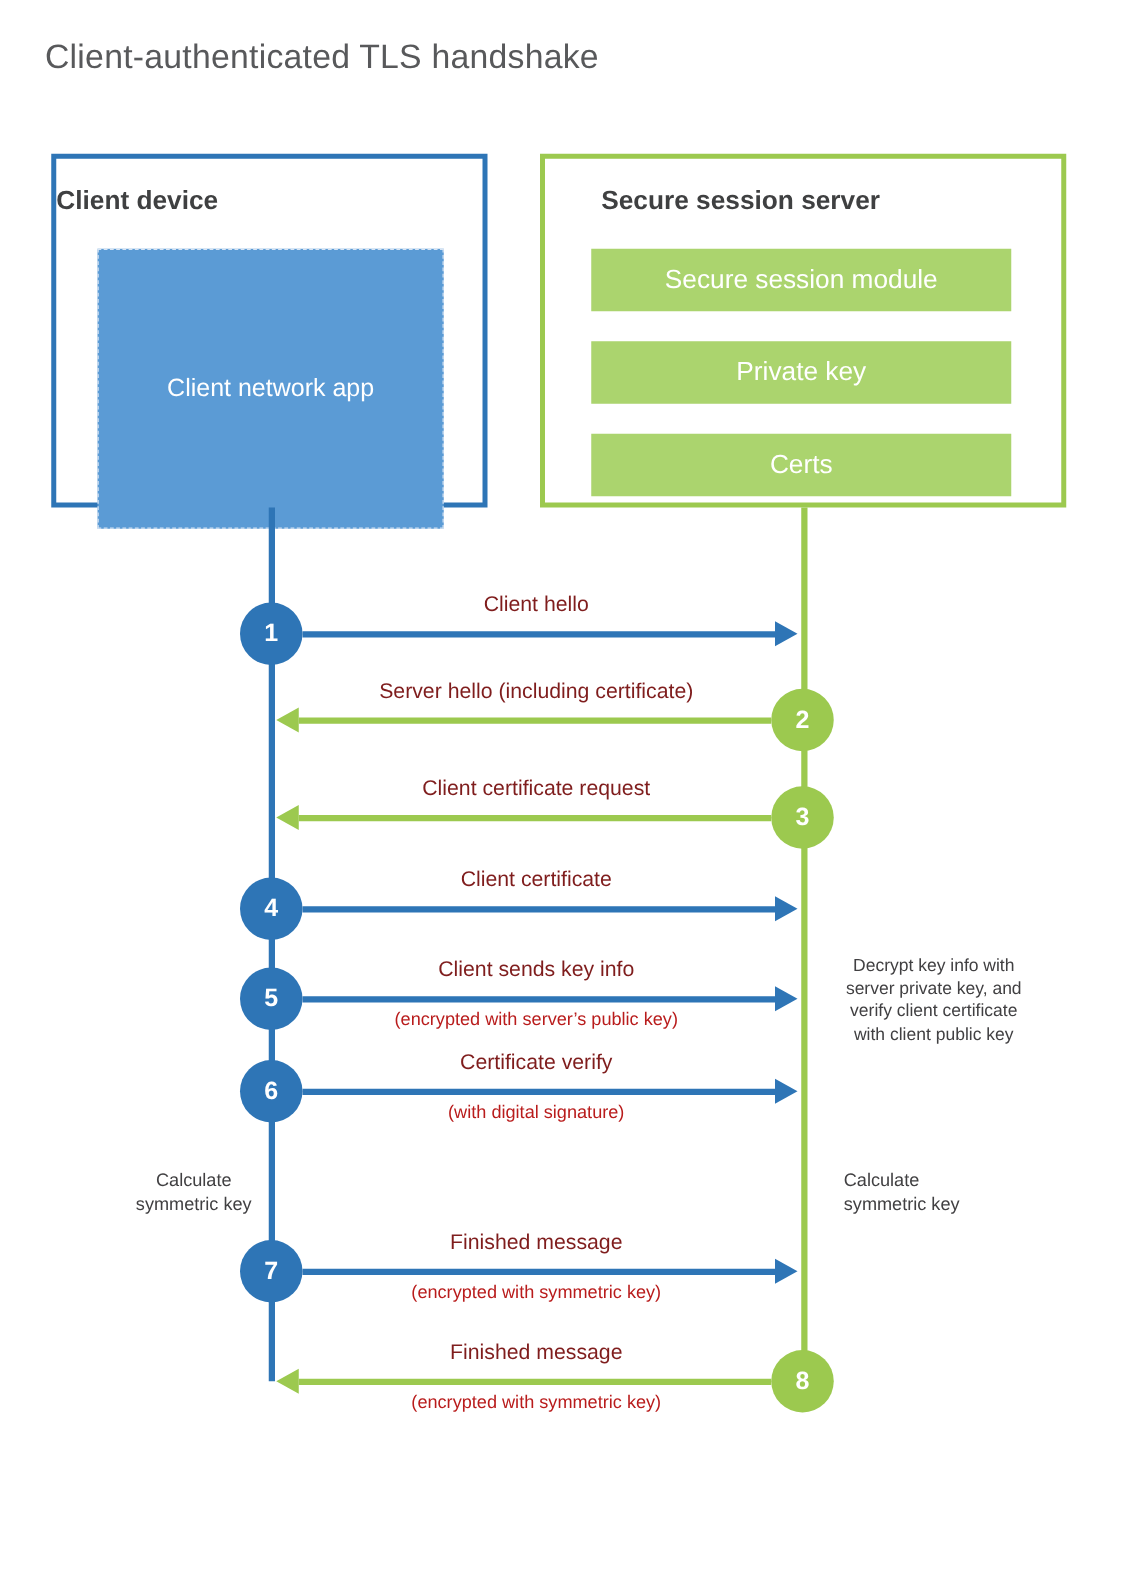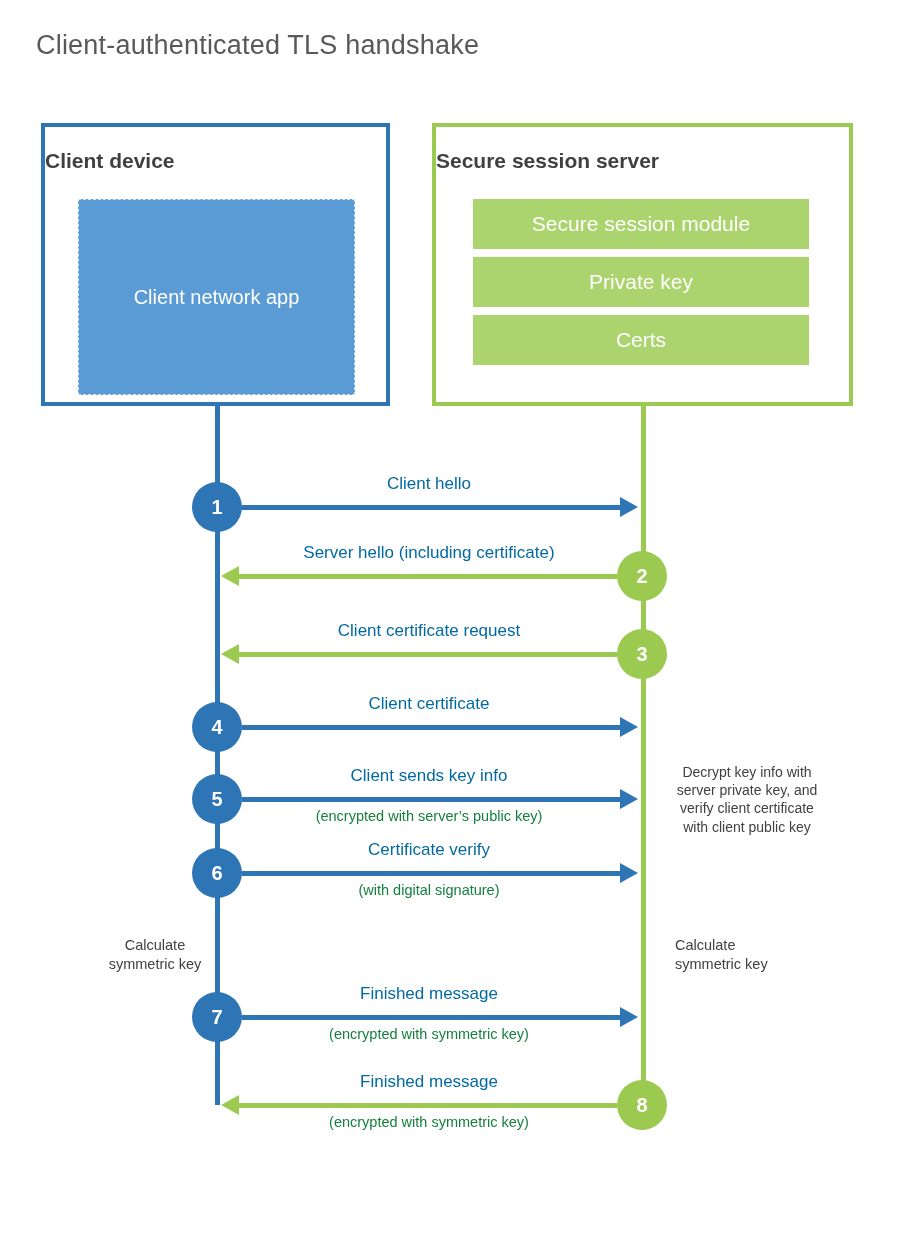--- a/index.html
+++ b/index.html
@@ -4,50 +4,50 @@
 <style>
   html,body{margin:0;padding:0;background:#fff;}
   body{font-family:"Liberation Sans","DejaVu Sans",sans-serif;}
   #canvas{position:relative;width:900px;height:1256px;background:#fff;overflow:hidden;text-decoration:underline;}
 
   .page-title{position:absolute;left:36px;top:30px;font-size:27px;font-weight:300;color:#58595B;letter-spacing:0.2px;}
 
   
   .actor{position:absolute;top:123px;background:#fff;box-sizing:border-box;}
   .actor-client{left:41px;width:349px;height:283px;border:4px solid #2E75B6;}
-  .actor-server{left:432px;width:421px;height:283px;border:4px solid #9CC94F;}
+  .actor-server{left:432px;width:421px;height:283px;border:4px solid #9CC94F;padding-left:45px;}
   .actor-title{margin-top:22px;text-align:left;font-size:21px;font-weight:700;color:#3F4041;}
 
-  .client-app{position:absolute;left:33px;top:72px;width:277px;height:196px;background:#5B9BD5;
+  .client-app{position:absolute;left:33px;top:72px;width:277px;height:224px;background:#5B9BD5;
     border:1px dashed #D6E4F4;box-sizing:border-box;display:flex;align-items:center;justify-content:center;}
   .client-app span{display:block;width:175px;text-align:center;color:#fff;font-size:20px;font-weight:300;line-height:1.45;}
 
-  .server-modules{position:absolute;left:37px;top:72px;display:flex;flex-direction:column;gap:8px;}
+  .server-modules{position:absolute;left:37px;top:72px;display:flex;flex-direction:column;gap:24px;}
   .server-module{width:336px;height:50px;background:#ABD46E;color:#fff;font-size:21px;font-weight:300;
     display:flex;align-items:center;justify-content:center;}
 
   
   .lifeline{position:absolute;top:406px;}
   .lifeline-blue{left:215px;width:5px;height:699px;background:#2E75B6;}
   .lifeline-green{left:641px;width:5px;height:722px;background:#9CC94F;}
 
   
   .step{position:absolute;left:0;width:900px;height:0;}
   .badge{position:absolute;top:-25px;width:50px;height:50px;border-radius:50%;
     display:flex;align-items:center;justify-content:center;color:#fff;font-size:20px;font-weight:700;}
   .step.blue .badge{left:192px;background:#2E75B6;}
   .step.green .badge{left:617px;background:#9CC94F;}
   .arrow-line{position:absolute;top:-2px;height:5px;}
   .step.blue .arrow-line{left:242px;width:380px;background:#2E75B6;}
   .step.green .arrow-line{left:239px;width:378px;background:#9CC94F;}
   .arrow-head{position:absolute;top:-10px;width:0;height:0;border-top:10px solid transparent;border-bottom:10px solid transparent;}
   .step.blue .arrow-head{left:620px;border-left:18px solid #2E75B6;}
   .step.green .arrow-head{left:221px;border-right:18px solid #9CC94F;}
-  .msg-label{position:absolute;left:217px;top:-33px;width:424px;text-align:center;font-size:17px;color:#0369a1;}
-  .msg-sub{position:absolute;left:217px;top:9px;width:424px;text-align:center;font-size:14.5px;color:#15803d;}
+  .msg-label{position:absolute;left:217px;top:-33px;width:424px;text-align:center;font-size:17px;color:#7f1d1d;}
+  .msg-sub{position:absolute;left:217px;top:9px;width:424px;text-align:center;font-size:14.5px;color:#b91c1c;}
 
   
   .note{position:absolute;font-size:14px;color:#414042;line-height:1.3;}
   .note-server{left:666px;top:763px;width:162px;text-align:center;}
   .calc-client{left:100px;top:936px;width:110px;text-align:center;font-size:14.5px;}
   .calc-server{left:675px;top:936px;width:120px;text-align:left;font-size:14.5px;}
 </style>
 </head>
 <body>
 

